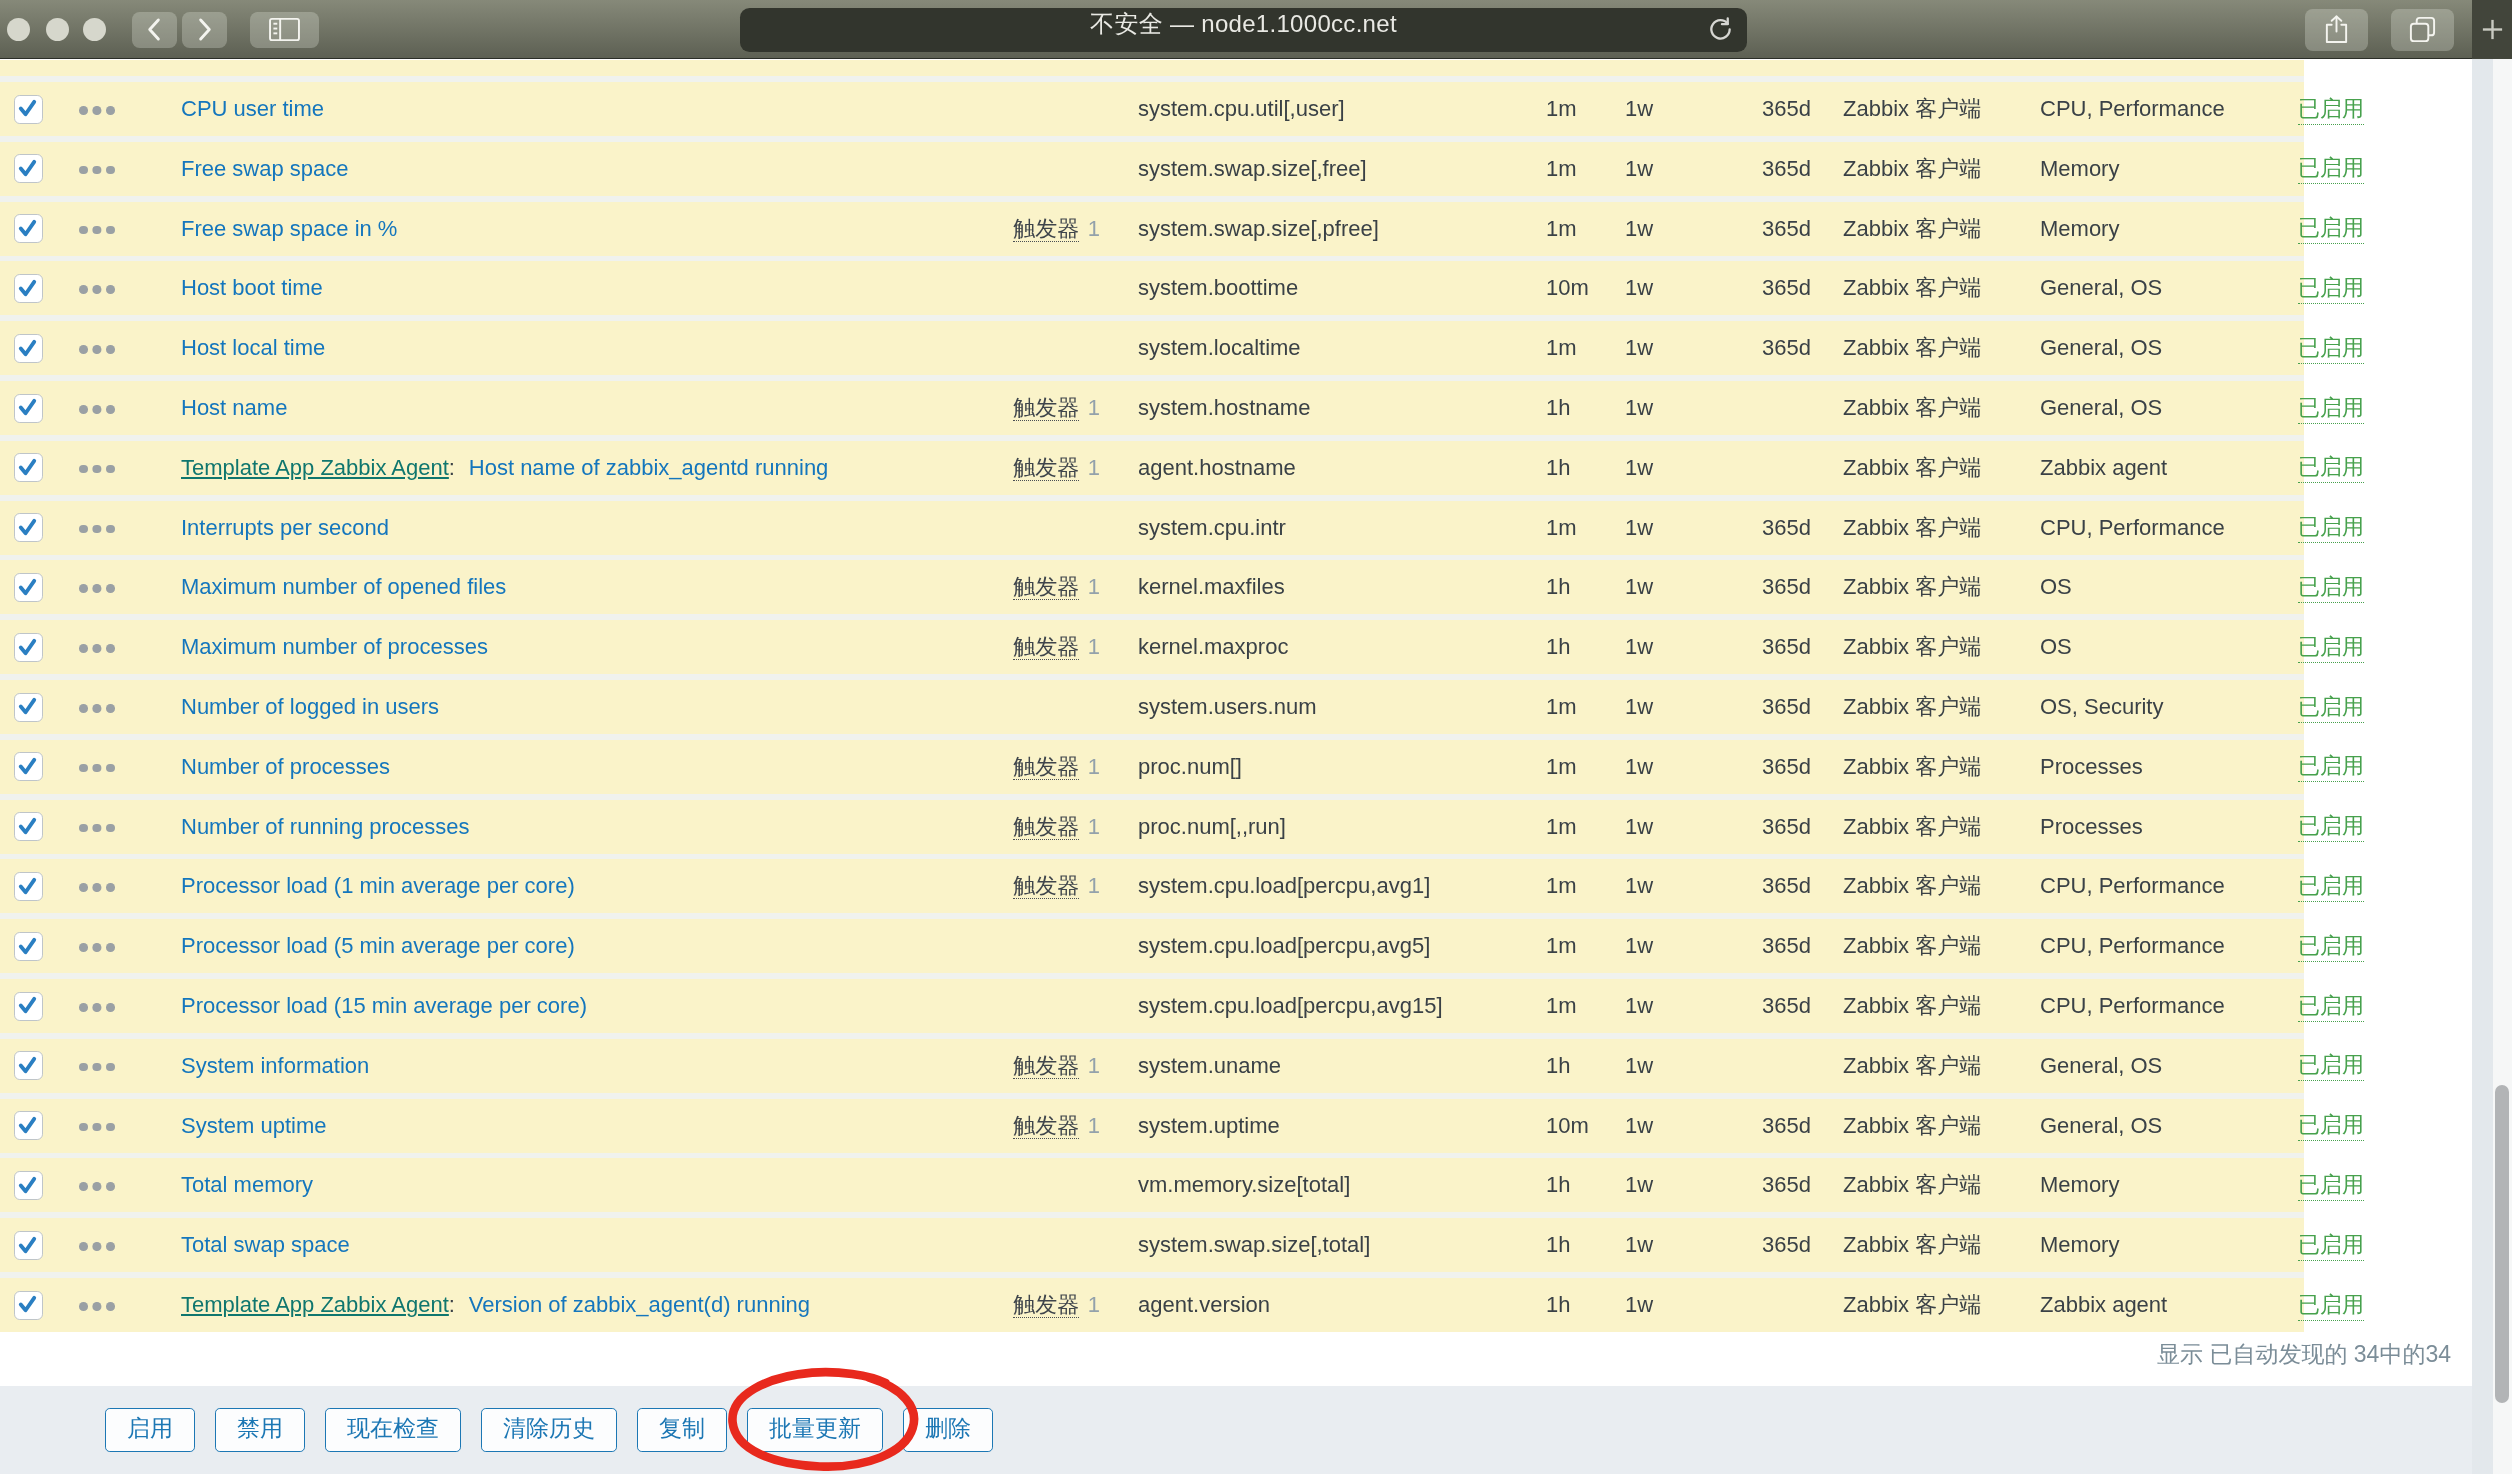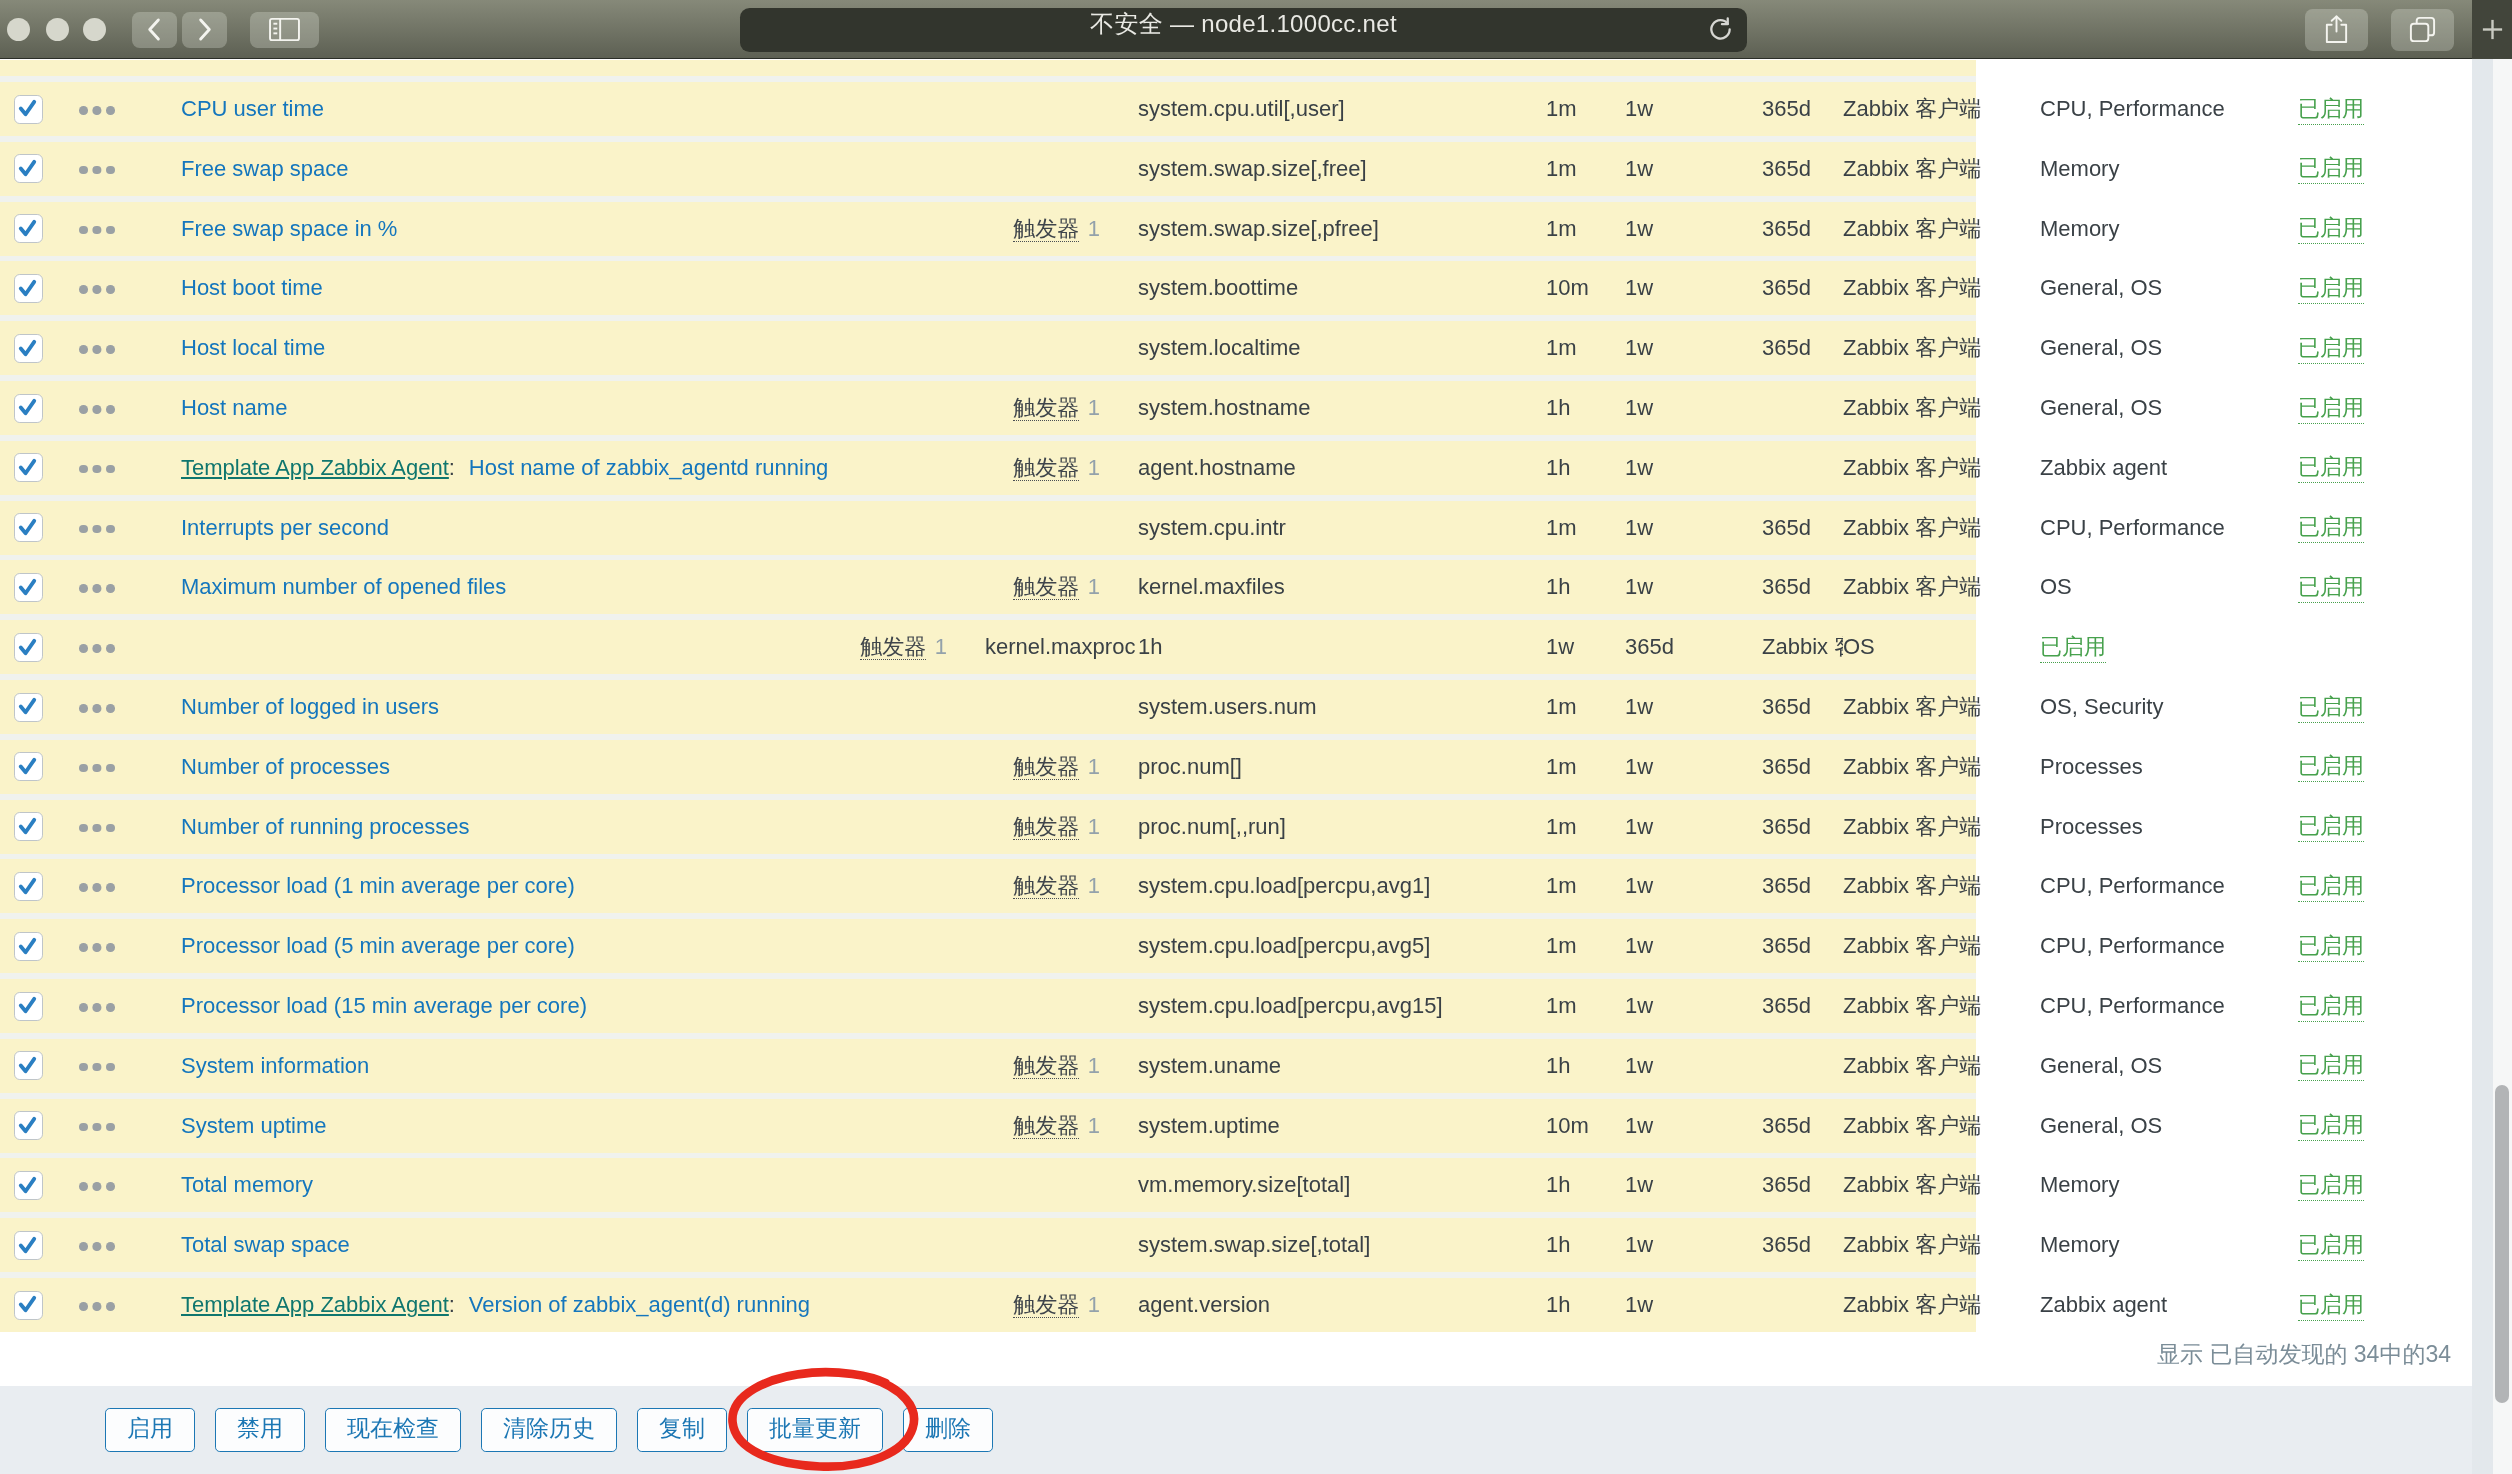--- a/index.html
+++ b/index.html
@@ -27,21 +27,21 @@
                   display:flex; align-items:center; }
   .newtab-strip svg { margin-left:7.7px; stroke:#c9cac2; stroke-width:2.5; }
 
   
   .gutter { position:absolute; left:2472px; top:59px; width:21px; height:1415px; background:#e3e8ec; }
   .scroll-track { position:absolute; left:2493px; top:59px; width:19px; height:1415px; background:#f6f7f7; }
   .scroll-thumb { position:absolute; left:2495px; top:1085px; width:14.4px; height:318px;
                   border-radius:7.7px; background:#b2b4b6; }
 
   
-  .table { position:absolute; left:0; top:60px; width:1976px; background:#f0f2ee;
+  .table { position:absolute; left:0; top:60px; width:2304px; background:#f0f2ee;
            display:flex; flex-direction:column; gap:5.8px; }
   .partial-row { height:16.3px; background:#faf3c9; }
   .row { height:54px; background:#faf3c9; display:grid; align-items:center;
          grid-template-columns:59px 94px 832px 153px 408px 79px 137px 81px 197px 258px 175px;
          font-size:22px; color:#3a4146; }
   .cell { overflow:hidden; white-space:nowrap; }
   .c-check { padding-left:14.4px; }
   .checkbox { display:inline-block; width:29px; height:29px; background:#fff; border:1.9px solid #bfc5c9;
               border-radius:5.8px; vertical-align:middle; }
   .checkbox svg { display:block; margin:1.9px 0 0 1px; }
@@ -351,20 +351,23 @@
 
   <div class="row">
     <div class="cell c-check">
       <span class="checkbox">
         <svg width="23" height="23" viewBox="0 0 24 24">
           <polyline points="5,12 10,18 19,5" fill="none" stroke="#2a7fc2" stroke-width="4" stroke-linecap="round" stroke-linejoin="round"></polyline>
         </svg>
       </span>
     </div>
     <div class="cell c-menu"><span class="dots"></span></div>
+    <div class="cell c-name">
+      <a class="name">Maximum number of processes</a>
+    </div>
     <div class="cell c-trig">
       <span class="trig">触发器</span><span class="trig-count">1</span>
     </div>
     <div class="cell c-key">kernel.maxproc</div>
     <div class="cell c-interval">1h</div>
     <div class="cell c-history">1w</div>
     <div class="cell c-trends">365d</div>
     <div class="cell c-type">Zabbix 客户端</div>
     <div class="cell c-tags">OS</div>
     <div class="cell c-status"><span class="status">已启用</span></div>

